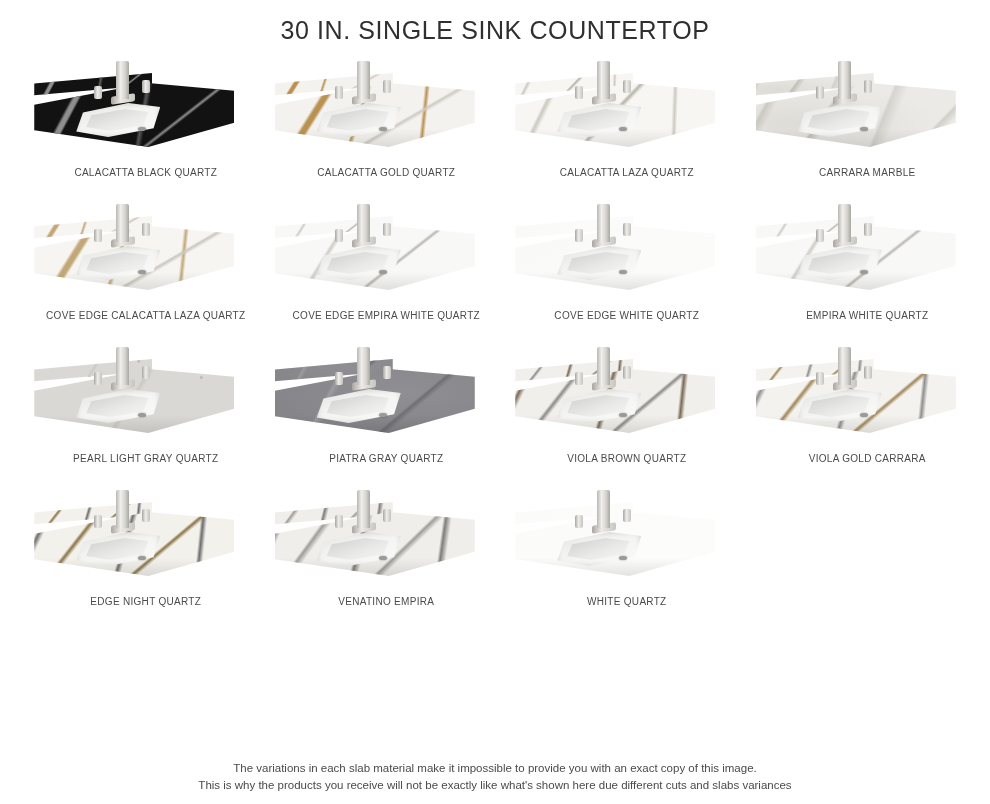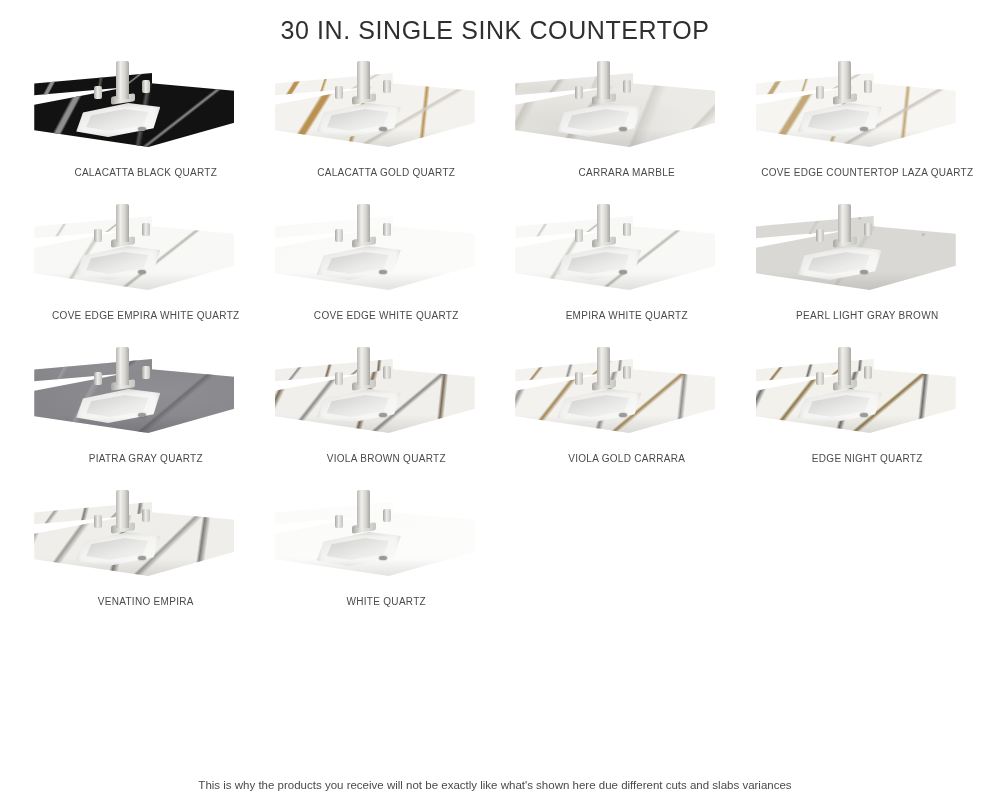--- a/index.html
+++ b/index.html
@@ -223,20 +223,41 @@
             <div class="faucet-base"></div>
             <div class="faucet"></div>
           </div>
         </div>
         <div class="caption">CALACATTA GOLD QUARTZ</div>
       </div>
       <div class="cell">
         <div class="swatch-wrap">
           <div class="counter">
             <div class="backsplash">
+              <div class="mat" style="background-image:linear-gradient(116deg, transparent 26%, #cdc8c0 27%, transparent 28.6%), linear-gradient(134deg, transparent 48%, #b7b2a9 49%, transparent 50.4%), linear-gradient(92deg, transparent 70%, #cdc8c0 71%, transparent 72%), linear-gradient(180deg, #f7f6f3, #f7f6f3);background-size:cover;"></div>
+            </div>
+            <div class="slab">
+              <div class="mat" style="background-image:linear-gradient(116deg, transparent 26%, #cdc8c0 27%, transparent 28.6%), linear-gradient(134deg, transparent 48%, #b7b2a9 49%, transparent 50.4%), linear-gradient(92deg, transparent 70%, #cdc8c0 71%, transparent 72%), linear-gradient(180deg, #f7f6f3, #f7f6f3);background-size:cover;"></div>
+            </div>
+            <div class="edge"></div>
+            <div class="sink"></div>
+            <div class="sink-inner"></div>
+            <div class="drain"></div>
+            <div class="handle-l"></div>
+            <div class="handle-r"></div>
+            <div class="faucet-base"></div>
+            <div class="faucet"></div>
+          </div>
+        </div>
+        <div class="caption">CALACATTA LAZA QUARTZ</div>
+      </div>
+      <div class="cell">
+        <div class="swatch-wrap">
+          <div class="counter">
+            <div class="backsplash">
               <div class="mat" style="background-image:linear-gradient(118deg, transparent 20%, #b5b2ab88 21%, transparent 24%), linear-gradient(126deg, transparent 40%, #9c989177 41%, transparent 44%), linear-gradient(112deg, transparent 58%, #b5b2ab66 59%, transparent 63%), linear-gradient(134deg, transparent 74%, #9c989155 75%, transparent 78%), radial-gradient(ellipse at 30% 60%, #b5b2ab44 0%, transparent 50%), linear-gradient(180deg, #eceae6, #eceae6);background-size:cover;"></div>
             </div>
             <div class="slab">
               <div class="mat" style="background-image:linear-gradient(118deg, transparent 20%, #b5b2ab88 21%, transparent 24%), linear-gradient(126deg, transparent 40%, #9c989177 41%, transparent 44%), linear-gradient(112deg, transparent 58%, #b5b2ab66 59%, transparent 63%), linear-gradient(134deg, transparent 74%, #9c989155 75%, transparent 78%), radial-gradient(ellipse at 30% 60%, #b5b2ab44 0%, transparent 50%), linear-gradient(180deg, #eceae6, #eceae6);background-size:cover;"></div>
             </div>
             <div class="edge"></div>
             <div class="sink"></div>
             <div class="sink-inner"></div>
             <div class="drain"></div>
             <div class="handle-l"></div>
@@ -259,21 +280,21 @@
             <div class="edge"></div>
             <div class="sink"></div>
             <div class="sink-inner"></div>
             <div class="drain"></div>
             <div class="handle-l"></div>
             <div class="handle-r"></div>
             <div class="faucet-base"></div>
             <div class="faucet"></div>
           </div>
         </div>
-        <div class="caption">COVE EDGE COUNTERTOP LAZA QUARTZ</div>
+        <div class="caption">COVE EDGE CALACATTA LAZA QUARTZ</div>
       </div>
       <div class="cell">
         <div class="swatch-wrap">
           <div class="counter">
             <div class="backsplash">
               <div class="mat" style="background-image:linear-gradient(122deg, transparent 34%, #cfccc6 35%, transparent 36.2%), linear-gradient(142deg, transparent 56%, #bbb7b0 57%, transparent 58%), linear-gradient(180deg, #f8f8f6, #f8f8f6);background-size:cover;"></div>
             </div>
             <div class="slab">
               <div class="mat" style="background-image:linear-gradient(122deg, transparent 34%, #cfccc6 35%, transparent 36.2%), linear-gradient(142deg, transparent 56%, #bbb7b0 57%, transparent 58%), linear-gradient(180deg, #f8f8f6, #f8f8f6);background-size:cover;"></div>
             </div>
@@ -343,21 +364,21 @@
             <div class="edge"></div>
             <div class="sink"></div>
             <div class="sink-inner"></div>
             <div class="drain"></div>
             <div class="handle-l"></div>
             <div class="handle-r"></div>
             <div class="faucet-base"></div>
             <div class="faucet"></div>
           </div>
         </div>
-        <div class="caption">PEARL LIGHT GRAY BROWN</div>
+        <div class="caption">PEARL LIGHT GRAY QUARTZ</div>
       </div>
       <div class="cell">
         <div class="swatch-wrap">
           <div class="counter">
             <div class="backsplash">
               <div class="mat" style="background-image:linear-gradient(118deg, transparent 34%, #a9a8ad99 35%, transparent 37%), linear-gradient(140deg, transparent 60%, #6f6e73 61%, transparent 63%), radial-gradient(ellipse at 60% 40%, #a9a8ad44 0%, transparent 55%), linear-gradient(180deg, #86858a, #86858a);background-size:cover;"></div>
             </div>
             <div class="slab">
               <div class="mat" style="background-image:linear-gradient(118deg, transparent 34%, #a9a8ad99 35%, transparent 37%), linear-gradient(140deg, transparent 60%, #6f6e73 61%, transparent 63%), radial-gradient(ellipse at 60% 40%, #a9a8ad44 0%, transparent 55%), linear-gradient(180deg, #86858a, #86858a);background-size:cover;"></div>
             </div>
@@ -474,16 +495,17 @@
             <div class="handle-r"></div>
             <div class="faucet-base"></div>
             <div class="faucet"></div>
           </div>
         </div>
         <div class="caption">WHITE QUARTZ</div>
       </div>
     </div>
 
   <div class="footer">
+    <div>The variations in each slab material make it impossible to provide you with an exact copy of this image.</div>
     <div>This is why the products you receive will not be exactly like what's shown here due different cuts and slabs variances</div>
   </div>
 
 </div>
 
 </body></html>

